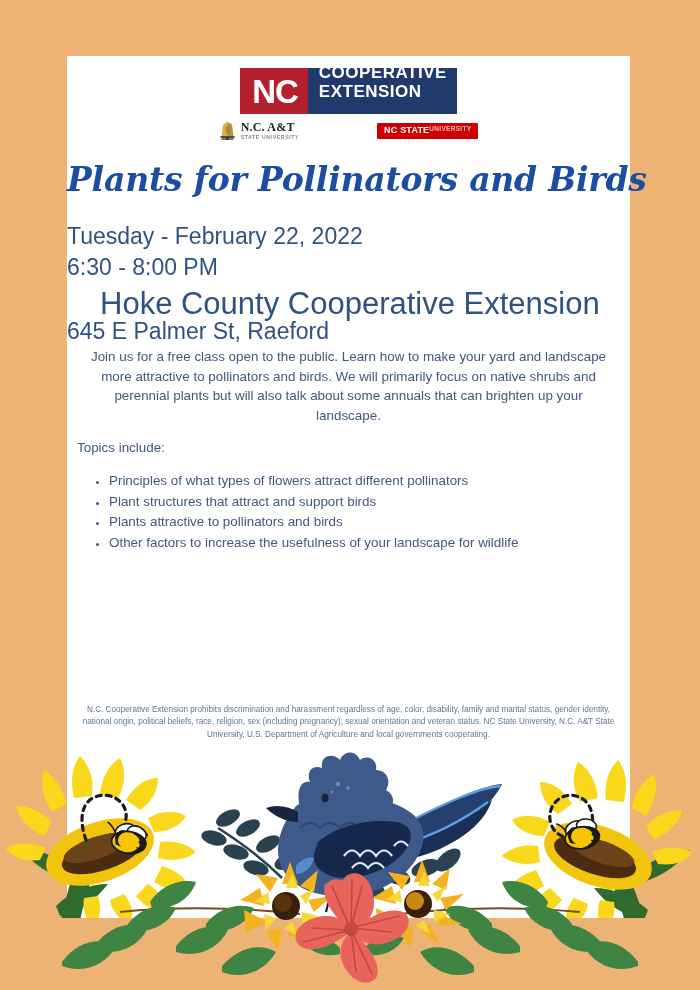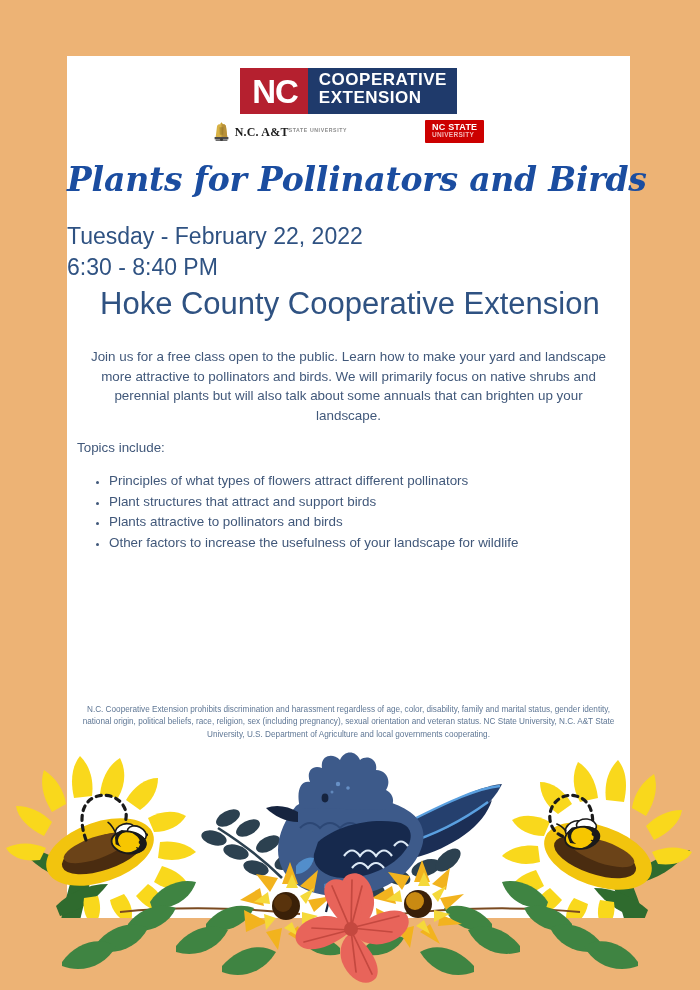--- a/index.html
+++ b/index.html
@@ -36,41 +36,41 @@
   .nclogo .red{
     background:#b5202f;color:#fff;
     display:flex;align-items:center;justify-content:center;
     padding:0 10px 0 12px;
     font-weight:bold;font-size:33px;letter-spacing:-1px;
     font-family:"Liberation Sans", sans-serif;
     line-height:1;
   }
   .nclogo .navy{
     background:#1f3a6b;color:#fff;
-    display:flex;flex-direction:column;justify-content:flex-start;
+    display:flex;flex-direction:column;justify-content:center;
     padding:3px 10px 20px 11px;
     font-family:"Liberation Sans", sans-serif;
   }
   .nclogo .navy span{
     font-weight:bold;font-size:17px;letter-spacing:0.5px;line-height:1.08;
     display:block;
   }
   .sublogos{
     position:absolute;left:0;top:64px;width:563px;
     display:flex;justify-content:center;align-items:center;gap:78px;
   }
   .agt{display:flex;align-items:center;gap:5px;}
   .agt .bell{width:17px;height:22px;position:relative;display:block;}
-  .agt-txt{display:flex;flex-direction:row;line-height:1;}
+  .agt-txt{display:flex;flex-direction:column;line-height:1;}
   .agt-txt .l1{font-size:12px;font-weight:bold;color:#1d1d1d;font-family:"Liberation Serif", serif;letter-spacing:0.2px;}
   .agt-txt .l2{font-size:5.2px;font-weight:bold;color:#8a8a8a;letter-spacing:0.6px;margin-top:2px;}
   .ncsu{
     background:#cc0000;color:#fff;
     padding:3px 7px 4px 7px;border-radius:1px;
-    display:flex;flex-direction:column;line-height:1.05;
+    display:flex;flex-direction:row;line-height:1.05;
   }
   .ncsu .l1{font-size:9px;font-weight:bold;letter-spacing:0.2px;}
   .ncsu .l2{font-size:6.5px;font-weight:bold;letter-spacing:0.3px;color:#f3b8b8;}
   
   .title{
     position:absolute;left:0;top:104px;width:563px;
     text-align:center;
     font-family:"DejaVu Serif", serif;
     font-style:italic;font-weight:bold;
     font-size:33px;
@@ -155,22 +155,23 @@
       </div>
       <div class="ncsu">
         <span class="l1">NC STATE</span>
         <span class="l2">UNIVERSITY</span>
       </div>
     </div>
 
     <div class="title">Plants for Pollinators and Birds</div>
 
     <div class="evt d1">Tuesday - February 22, 2022</div>
-    <div class="evt d2">6:30 - 8:40 PM</div>
+    <div class="evt d2">6:30 - 8:00 PM</div>
     <div class="evt d3">Hoke County Cooperative Extension</div>
+    <div class="evt d4">645 E Palmer St, Raeford</div>
 
     <div class="para p-intro">Join us for a free class open to the public.  Learn how to make your yard and landscape more attractive to pollinators and birds.  We will primarily focus on native shrubs and perennial plants but will also talk about some annuals that can brighten up your landscape.</div>
 
     <div class="topics-label">Topics include:</div>
     <ul class="topics">
       <li>Principles of what types of flowers attract different pollinators</li>
       <li>Plant structures that attract and support birds</li>
       <li>Plants attractive to pollinators and birds</li>
       <li>Other factors to increase the usefulness of your landscape for wildlife</li>
     </ul>

